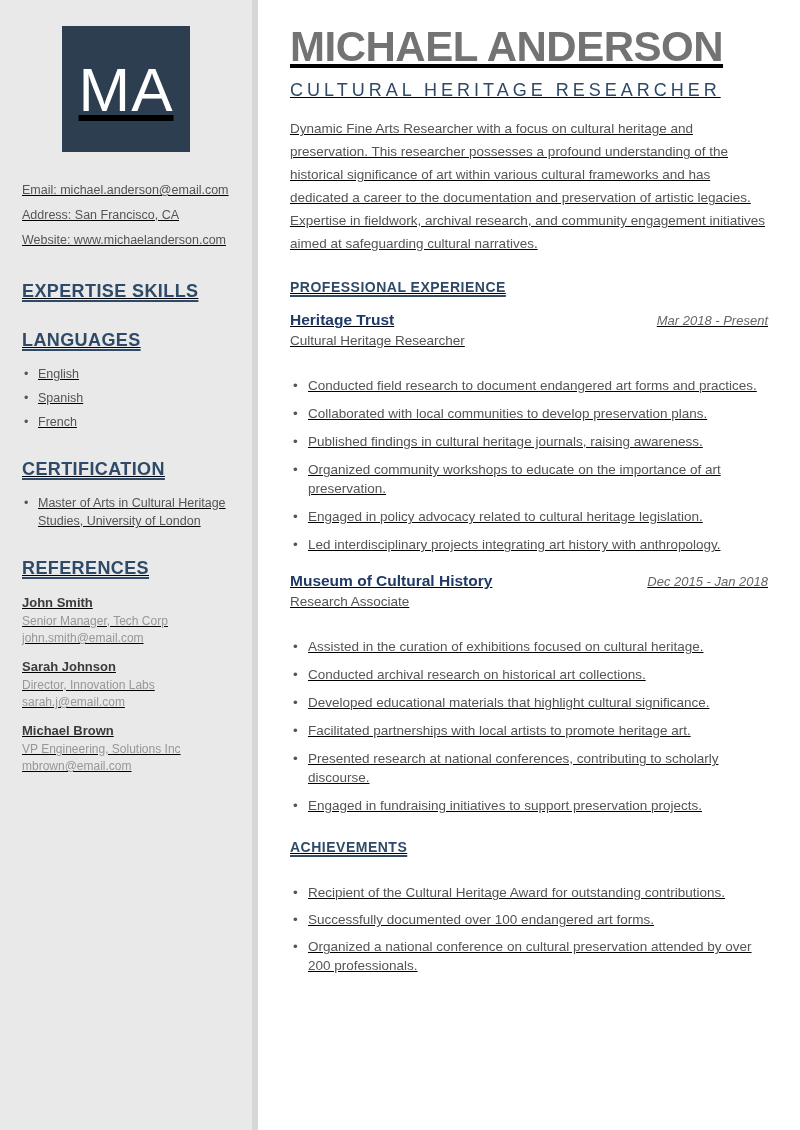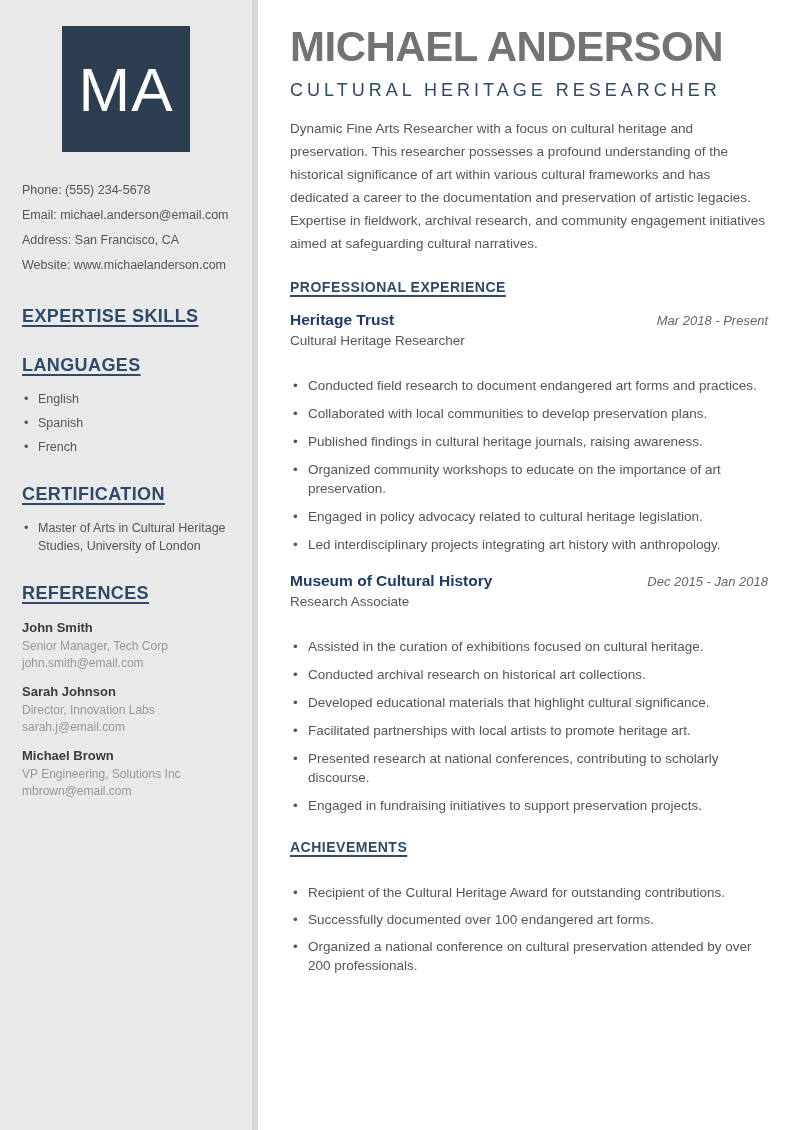--- a/index.html
+++ b/index.html
@@ -2,21 +2,21 @@
 <html><head>
 <meta charset="utf-8">
 <style>
   * { margin: 0; padding: 0; box-sizing: border-box; }
   html, body { background: #ffffff; }
   body {
     width: 800px; height: 1130px;
     font-family: "Liberation Sans", sans-serif;
     overflow: hidden;
   }
-  .page { display: flex; width: 800px; height: 976px; background: #ffffff; }
+  .page { display: flex; width: 800px; height: 976px; background: #ffffff; text-decoration: underline; }
 
   
   .sidebar {
     width: 258px; height: 1130px; flex: 0 0 258px;
     background: #e9e9e9;
     border-right: 6px solid #d7d7d7;
     padding: 26px 22px 20px 22px;
   }
   .monogram {
     width: 128px; height: 126px; margin: 0 auto;
@@ -104,21 +104,20 @@
 </head>
 <body>
 
 <div class="page">
 
   <aside class="sidebar">
     <div class="monogram">MA</div>
 
     <div class="contact">
 
-        <div class="contact-line">Phone: (555) 234-5678</div>
 
         <div class="contact-line">Email: michael.anderson@email.com</div>
 
         <div class="contact-line">Address: San Francisco, CA</div>
 
         <div class="contact-line">Website: www.michaelanderson.com</div>
       </div>
 
     <div class="side-section">
       <div class="side-heading">EXPERTISE SKILLS</div>

